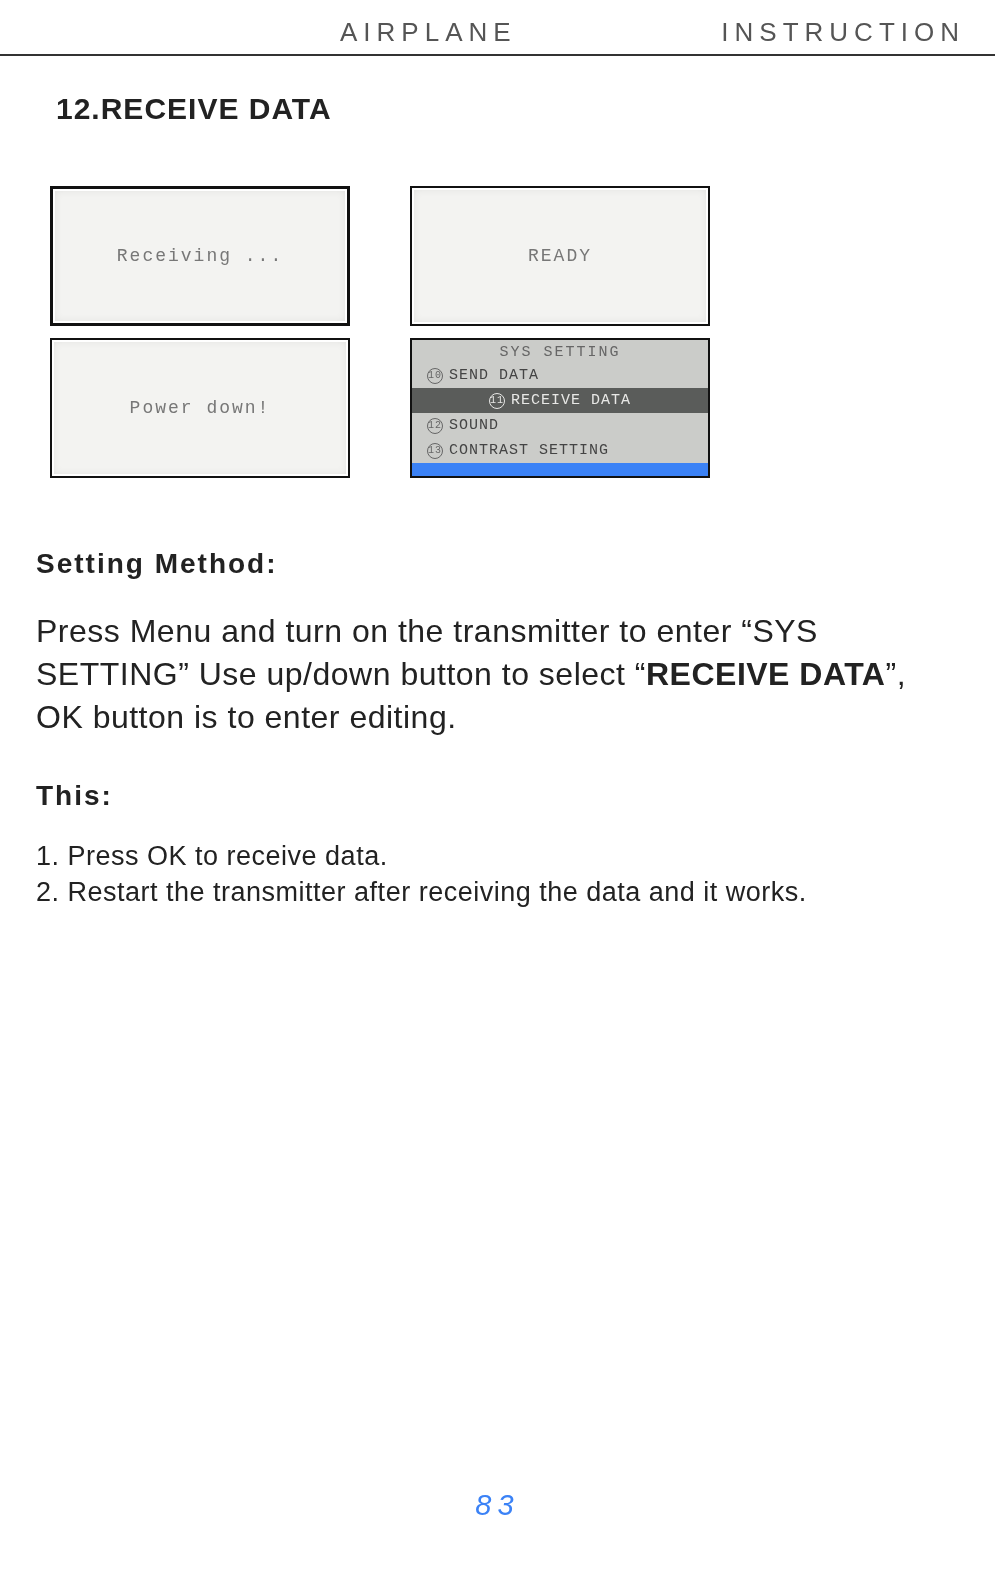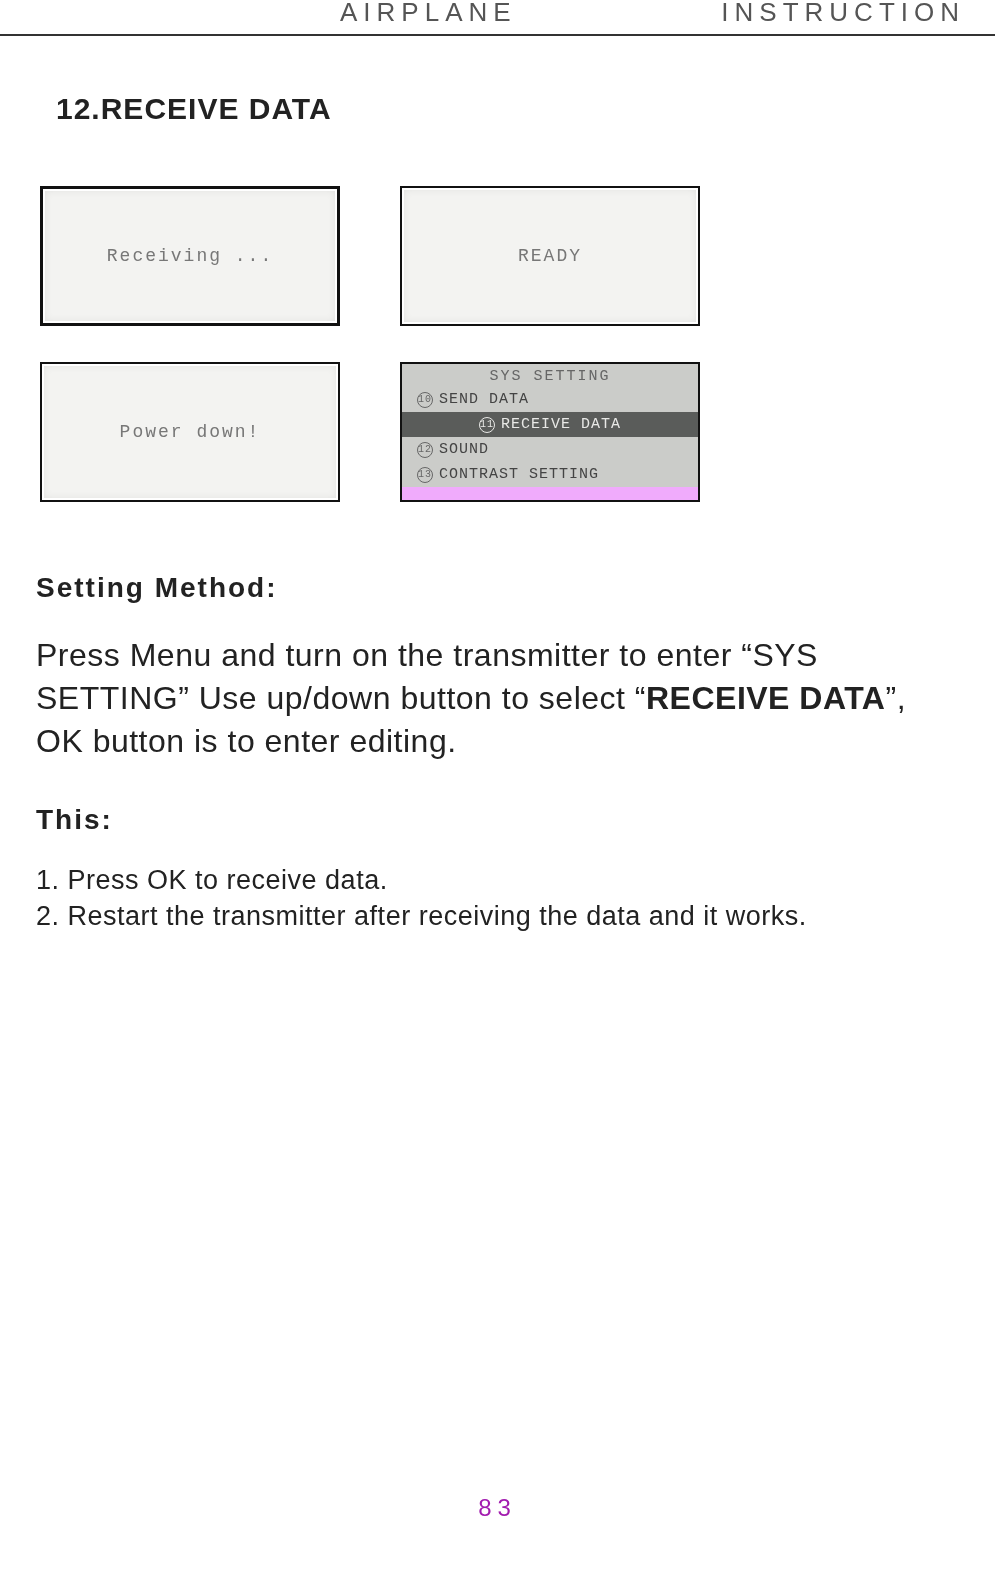--- a/index.html
+++ b/index.html
@@ -2,58 +2,58 @@
 <html><head>
 <meta charset="utf-8">
 <style>
   * { box-sizing: border-box; margin: 0; padding: 0; }
   html, body { width: 995px; height: 1574px; background: #fff; font-family: Arial, Helvetica, sans-serif; color: #222; }
   .page { width: 995px; height: 1574px; position: relative; }
   .hdr {
     display: flex; align-items: flex-end;
     padding: 0 20px 6px 20px;
     border-bottom: 2px solid #333;
-    height: 36px;
+    height: 56px;
     font-size: 26px;
     letter-spacing: 6px;
     color: #555;
   }
   .hdr .left { flex: 0 0 320px; }
   .hdr .center { flex: 0 0 320px; text-align: left; }
   .hdr .right { flex: 1; text-align: right; padding-right: 10px; }
   .section-title {
     font-size: 30px; font-weight: bold; letter-spacing: 1px;
-    margin: 56px 0 60px 56px;
+    margin: 36px 0 60px 56px;
   }
   .screens {
     display: grid;
     grid-template-columns: 300px 300px;
     grid-template-rows: 140px 140px;
-    gap: 36px 60px;
-    margin-left: 40px;
+    gap: 12px 60px;
+    margin-left: 50px;
     margin-bottom: 70px;
   }
   .lcd {
     border: 3px solid #111;
     background: #f3f3f1;
     box-shadow: inset 0 0 0 2px #fff, inset 0 0 10px rgba(0,0,0,.1);
     display: flex; align-items: center; justify-content: center;
     font-family: "Courier New", monospace;
     color: #777; font-size: 18px;
     letter-spacing: 2px;
     position: relative;
   }
   .lcd.thin { border-width: 2px; }
   .lcd .inner {
     width: 100%; height: 100%;
     display: flex; align-items: center; justify-content: center;
   }
   .lcd-menu {
     border: 2px solid #111;
-    background: #f0abfc;
+    background: #3b82f6;
     display: flex; flex-direction: column;
     font-family: "Courier New", monospace;
     color: #444; font-size: 15px;
     padding: 0;
     position: relative;
     overflow: hidden;
   }
   .lcd-menu .title {
     text-align: center;
     padding: 4px 0 2px 0;
@@ -110,23 +110,24 @@
     margin: 0 36px 0 36px;
     font-size: 27px;
     line-height: 1.35;
     letter-spacing: 0.5px;
     color: #222;
   }
   .pagenum {
     position: absolute;
     bottom: 52px; left: 0; width: 100%;
     text-align: center;
-    font-size: 24px;
+    font-size: 29px;
     letter-spacing: 6px;
-    color: #a21caf;
+    color: #3b82f6;
+    font-style: italic;
   }
 </style>
 </head>
 <body>
 
 <div class="page">
   <div class="hdr">
     <div class="left"></div>
     <div class="center">AIRPLANE</div>
     <div class="right">INSTRUCTION</div>

